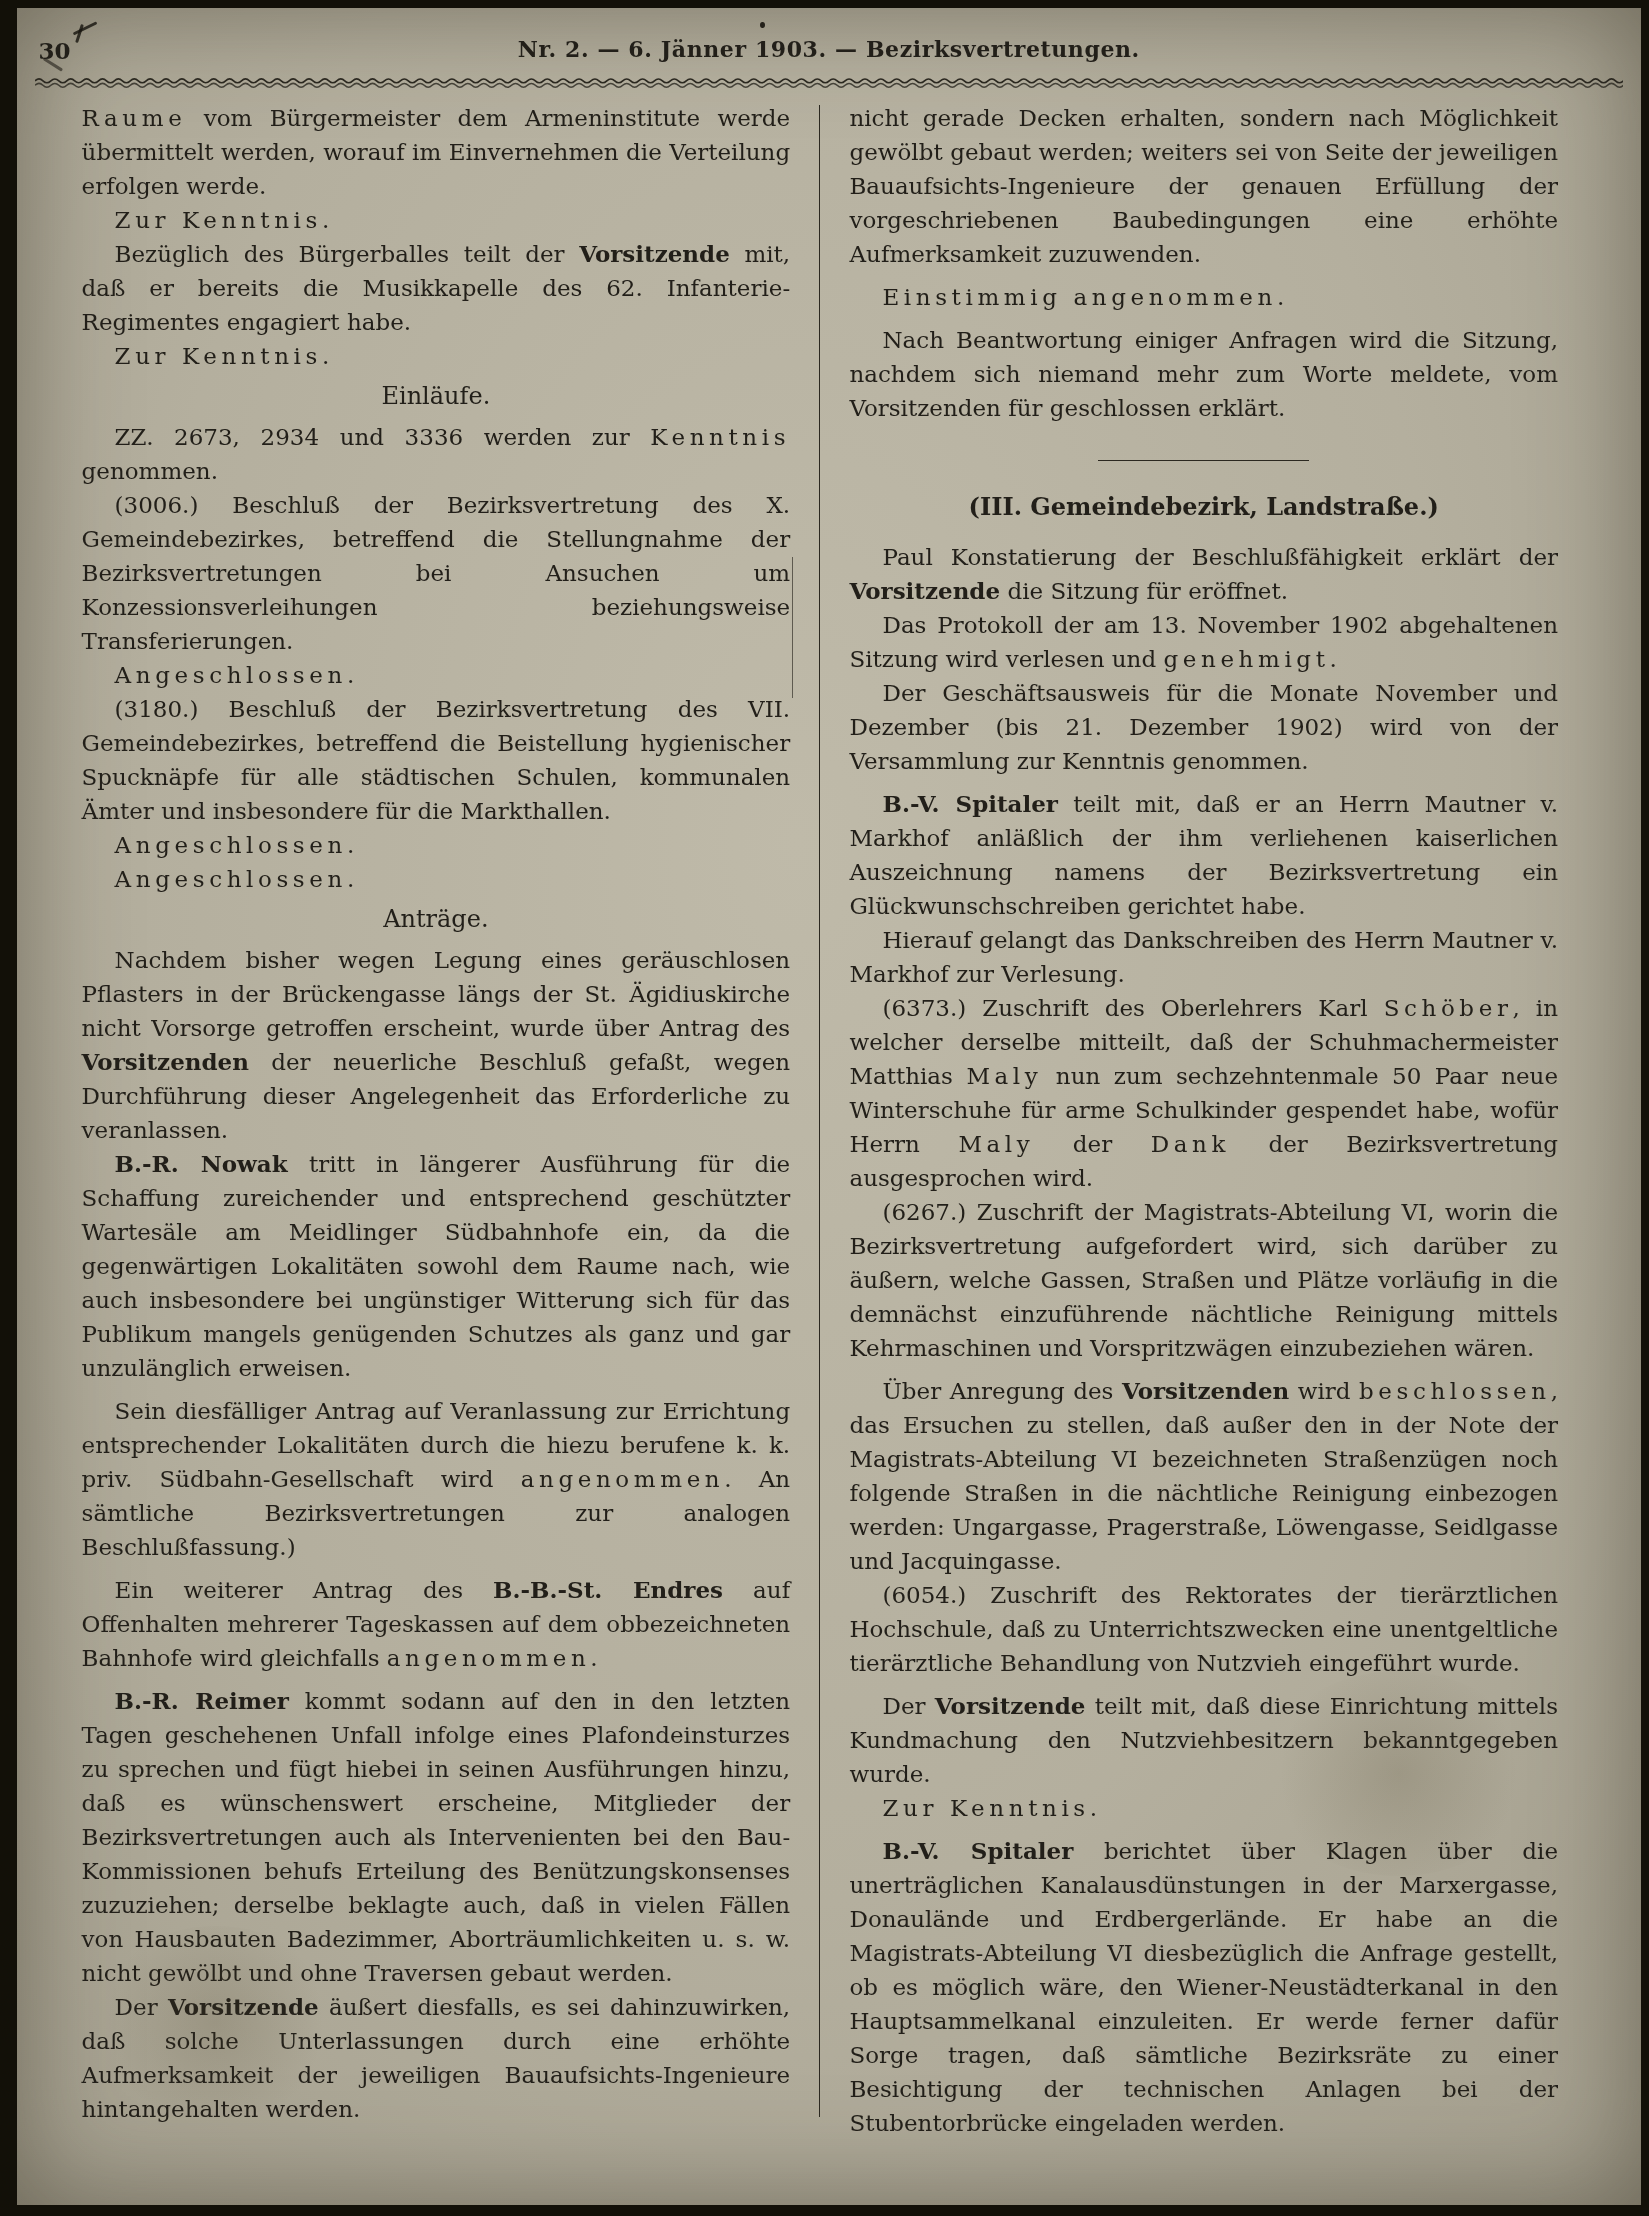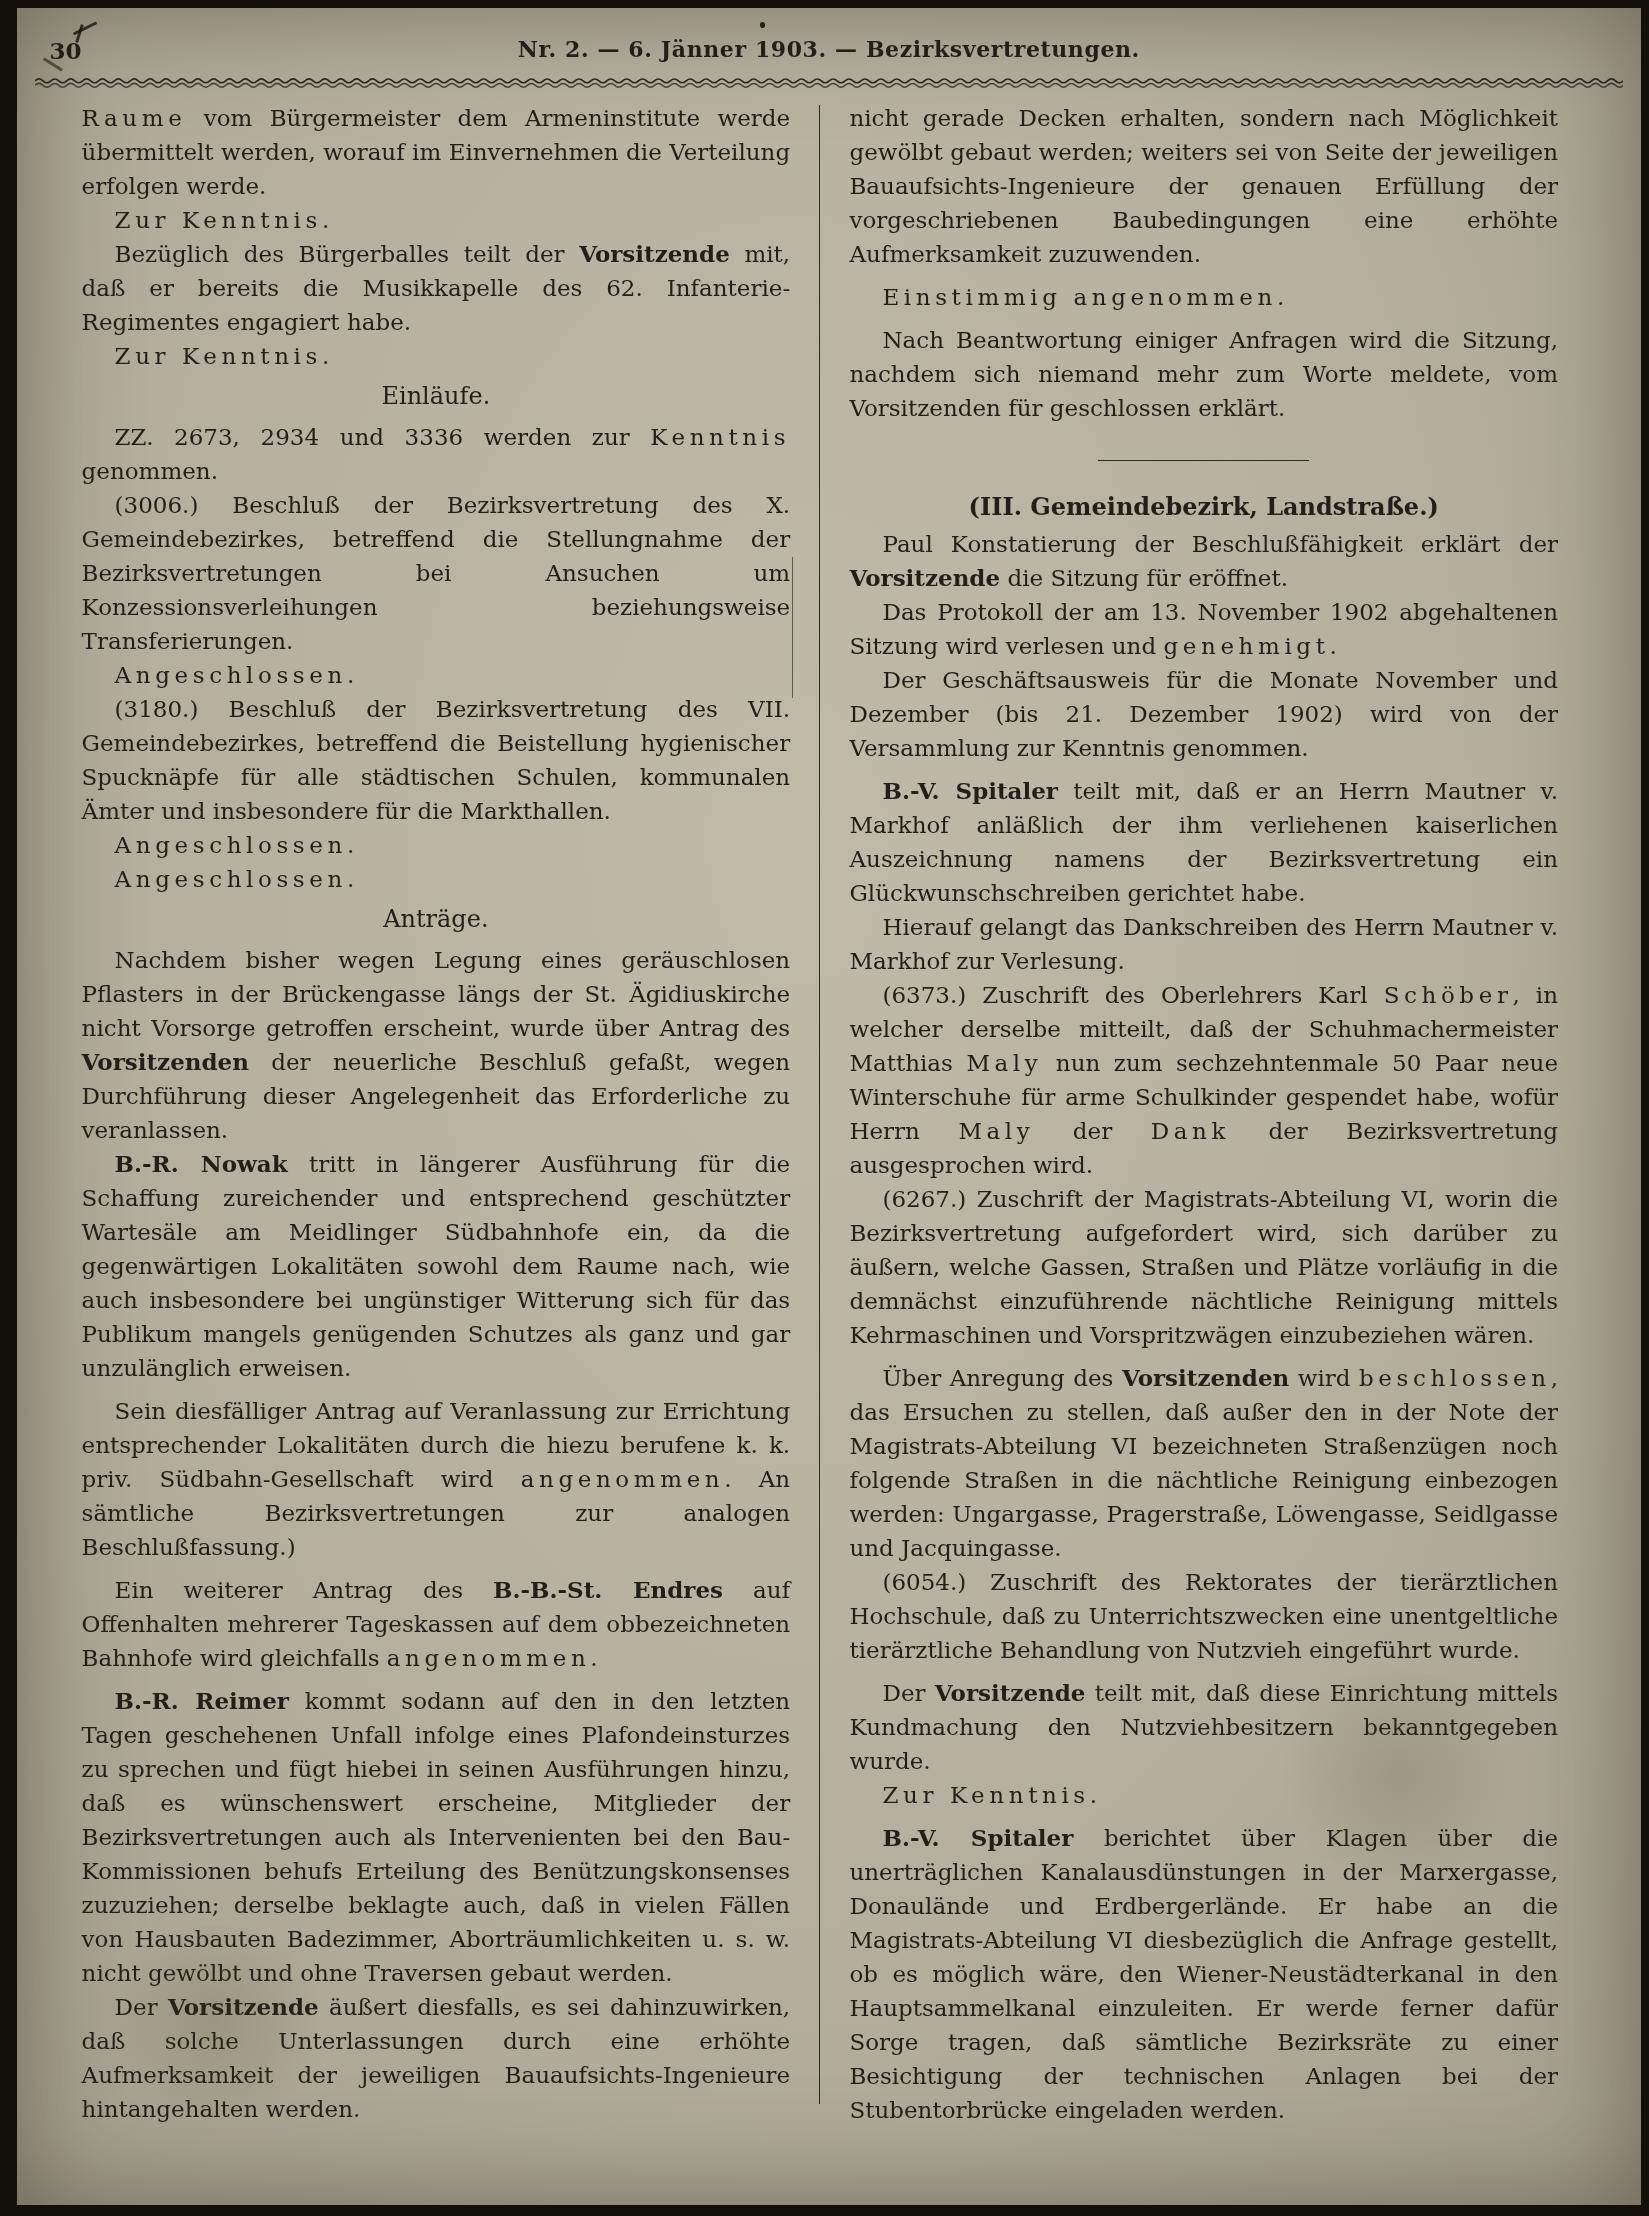--- a/index.html
+++ b/index.html
@@ -9,35 +9,35 @@
     background:#121008;
     font-family:"DejaVu Serif","Liberation Serif",serif;
   }
   .paper{
     position:absolute;left:16.6px;top:7.7px;right:9px;bottom:11.5px;
     background:radial-gradient(ellipse at 48% 38%, #bfbaa9 0%, #b4af9e 55%, #a39e8d 100%);
     box-shadow:inset 0 0 109px rgba(52,46,32,.5);
     color:#221f19;
   }
   .hdr{position:relative;margin-top:28px;height:36px;}
-  .pagenum{position:absolute;left:33px;top:1.3px;font-size:23px;font-weight:bold;}
+  .pagenum{position:absolute;left:22px;top:1.3px;font-size:23px;font-weight:bold;}
   .htitle{display:block;text-align:center;font-size:22px;font-weight:bold;letter-spacing:0.6px;}
   .wavy{display:block;margin:5.1px 18px 0;width:calc(100% - 36px);height:12.8px;}
   .wavy path{fill:none;stroke:#2b2820;stroke-width:2.4;}
   .cols{display:flex;align-items:stretch;padding:11.5px 83px 0 65px;}
   .col{flex:1 1 0;font-size:23px;line-height:34px;text-align:justify;hyphens:auto;}
   .vdiv{width:1.3px;background:#2b2820;margin:3.8px 29px 23px;}
   .para{margin:0;}
   .ind{text-indent:33px;}
   .gap{margin-top:9px;}
   .b{font-weight:bold;}
   .sp{letter-spacing:.2em;}
   .chead{margin:6.4px 0;text-align:center;text-indent:0;font-size:24px;}
   .midrule{width:211px;border-top:1.9px solid #2b2820;margin:35px auto 29px;}
-  .sechead{margin:0 0 3px;text-align:center;font-size:24px;font-weight:bold;text-indent:0;}
+  .sechead{margin:0 0 16px;text-align:center;font-size:24px;font-weight:bold;text-indent:0;}
   .ptitle{margin:5.1px 0 12.8px;text-align:center;font-size:45px;font-weight:bold;letter-spacing:1.3px;text-indent:0;}
   .psub{margin:0 0 2.6px;text-align:center;font-size:23px;line-height:35px;text-indent:0;}
   .psub .b{font-size:25.6px;}
   .psub2{margin:0 0 11.5px;text-align:center;font-size:23px;text-indent:0;}
   .ink{position:absolute;background:#17140e;border-radius:1.3px;opacity:.8;}
   .ink1{left:55px;top:19px;width:25.6px;height:2.6px;transform:rotate(-26deg);}
   .ink2{left:61px;top:16.6px;width:2.6px;height:19px;transform:rotate(18deg);}
   .ink3{left:25.6px;top:55px;width:22px;height:2.6px;transform:rotate(32deg);opacity:.55;}
   .inkdot{left:743px;top:14px;width:5.1px;height:6.4px;border-radius:50%;opacity:.9;}
   .marginmark{position:absolute;left:775px;top:549px;width:1.3px;height:141px;background:#2b2820;opacity:.65;}

